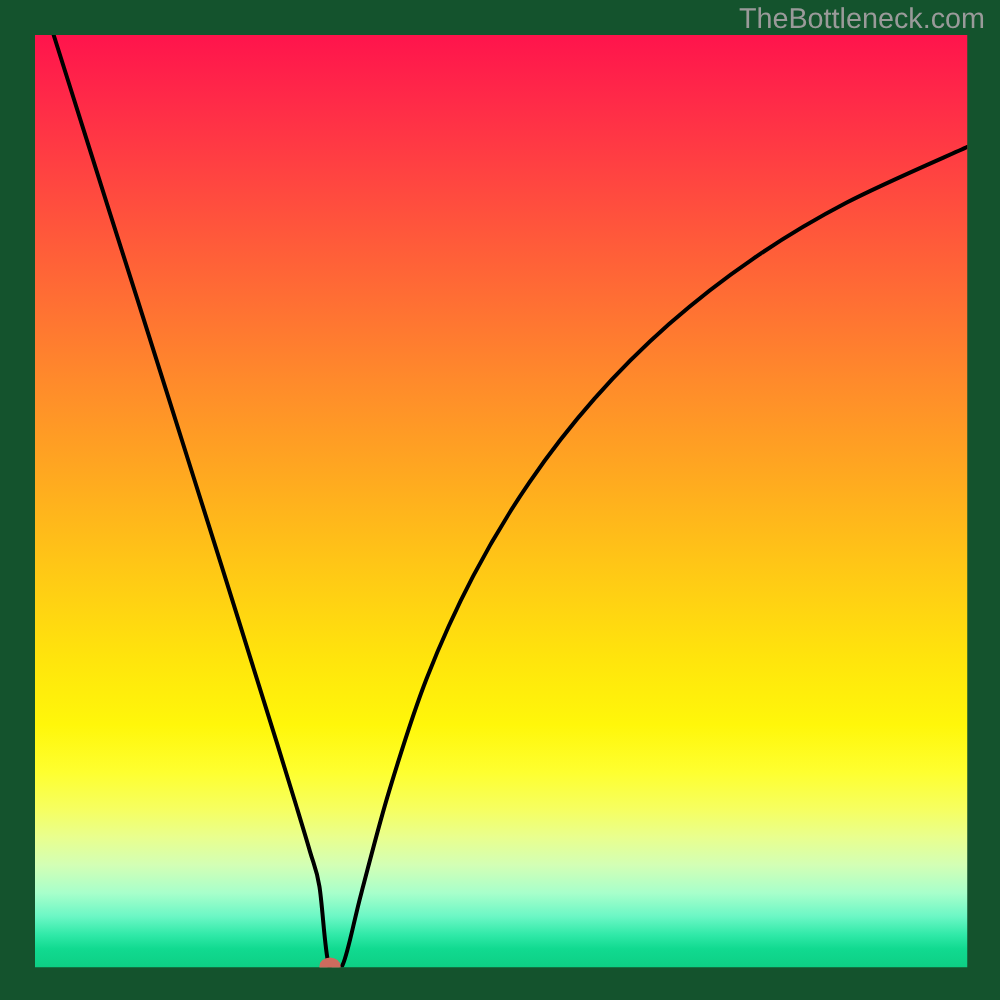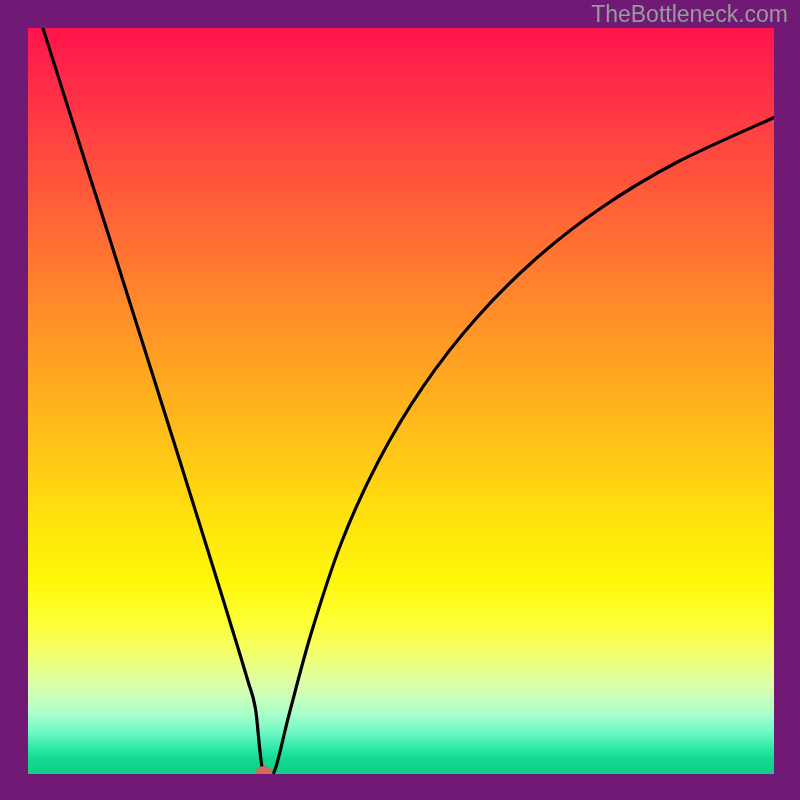--- a/index.html
+++ b/index.html
@@ -7,21 +7,21 @@
     padding: 0;
     width: 800px;
     height: 800px;
     background: #000;
     overflow: hidden;
     font-family: Arial, Helvetica, sans-serif;
   }
   .frame {
     position: absolute;
     inset: 0;
-    background: #701a75;
+    background: #14532d;
     padding-left: 43px;
   }
   .plot-area {
     position: absolute;
     left: 28px;
     top: 28px;
     width: 746px;
     height: 746px;
     overflow: hidden;
   }

